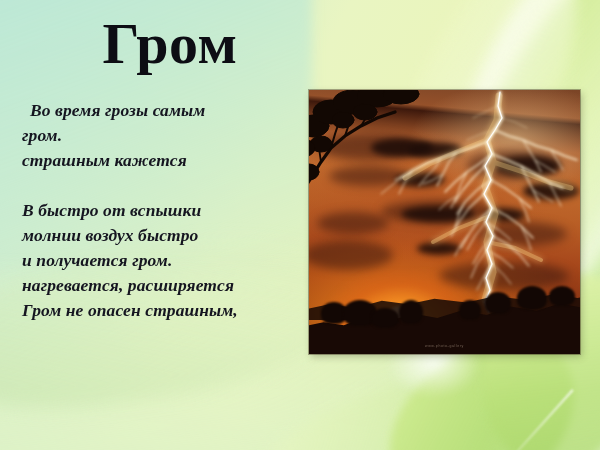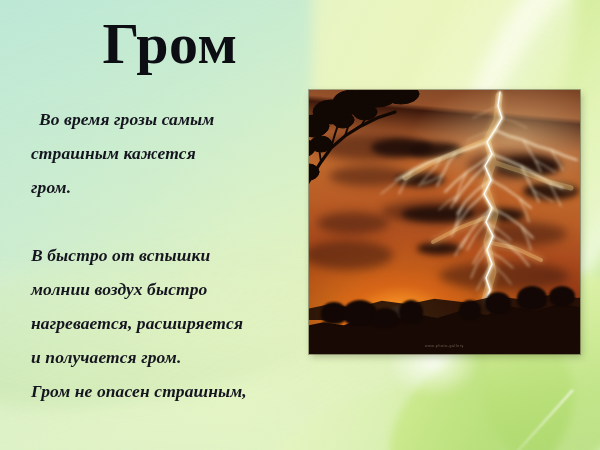--- a/index.html
+++ b/index.html
@@ -161,21 +161,21 @@
     left: 22px;
     top: 98px;
     width: 290px;
     font-size: 17.5px;
     font-weight: bold;
     font-style: italic;
     color: #151520;
     line-height: 25px;
     letter-spacing: 0.1px;
   }
-  .body-text p { margin: 9px; }
+  .body-text p { margin: 0; }
   .para-gap { height: 25px; }
   .lead-space { padding-left: 8px; }
   .u { text-decoration: underline; text-decoration-thickness: 2px; text-underline-offset: 1px; }
 
   
   .photo {
     position: absolute;
     left: 309px;
     top: 90px;
     width: 271px;
@@ -281,30 +281,30 @@
   <div class="leaf leaf-1"></div>
   <div class="leaf leaf-2"></div>
   <div class="glow-dot"></div>
   <div class="leaf-vein"></div>
 
   <div class="title">Гром</div>
 
   <div class="body-text">
 
     <p class="lead-space"> Во время грозы самым</p>
+    <p>гром.</p>
     <p>страшным кажется</p>
-    <p>гром.</p>
 
     <div class="para-gap"></div>
 
 
     <p>В быстро от вспышки</p>
     <p> молнии воздух быстро</p>
+    <p>и получается гром.</p>
     <p>нагревается, расширяется</p>
-    <p>и получается гром.</p>
     <p> Гром не опасен страшным,</p>
   </div>
 
   <div class="photo">
     <div class="sky"></div>
     <div class="haze"></div>
 
     <div class="cloud soft" style="left:10px;  top:44px;  width:96px;  height:26px;"></div>
     <div class="cloud dark" style="left:62px;  top:48px;  width:62px;  height:19px;"></div>
     <div class="cloud dark" style="left:98px;  top:52px;  width:56px;  height:16px;"></div>

